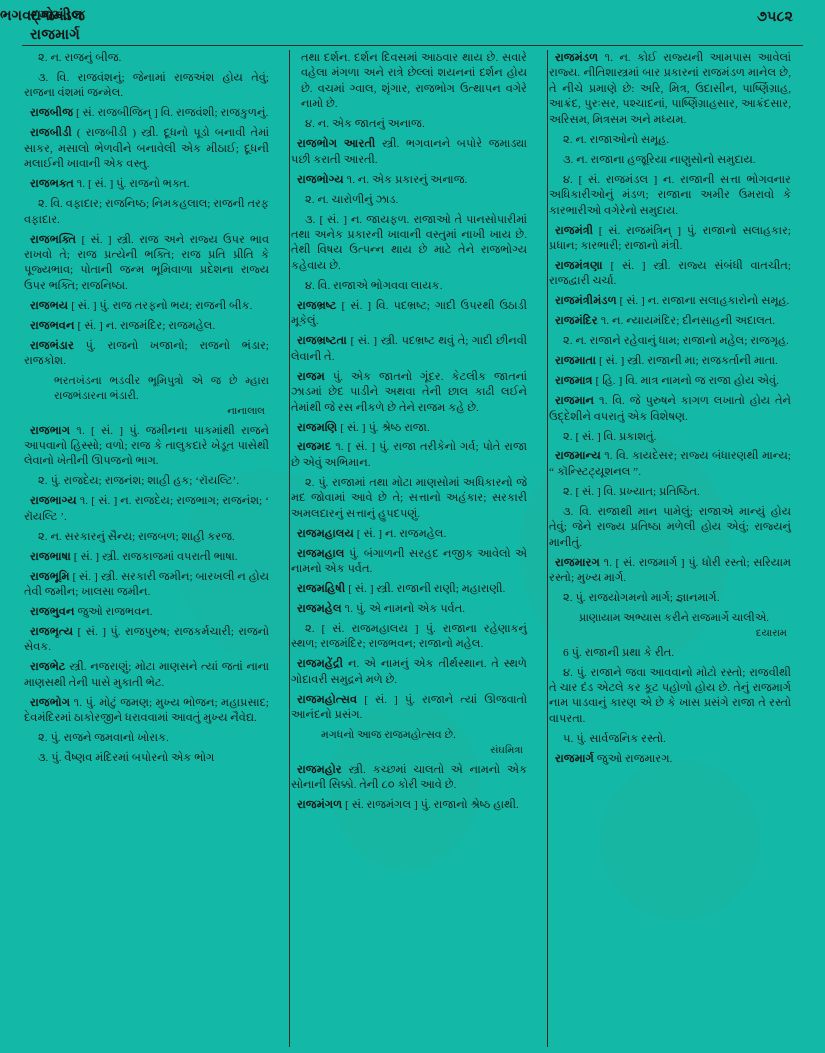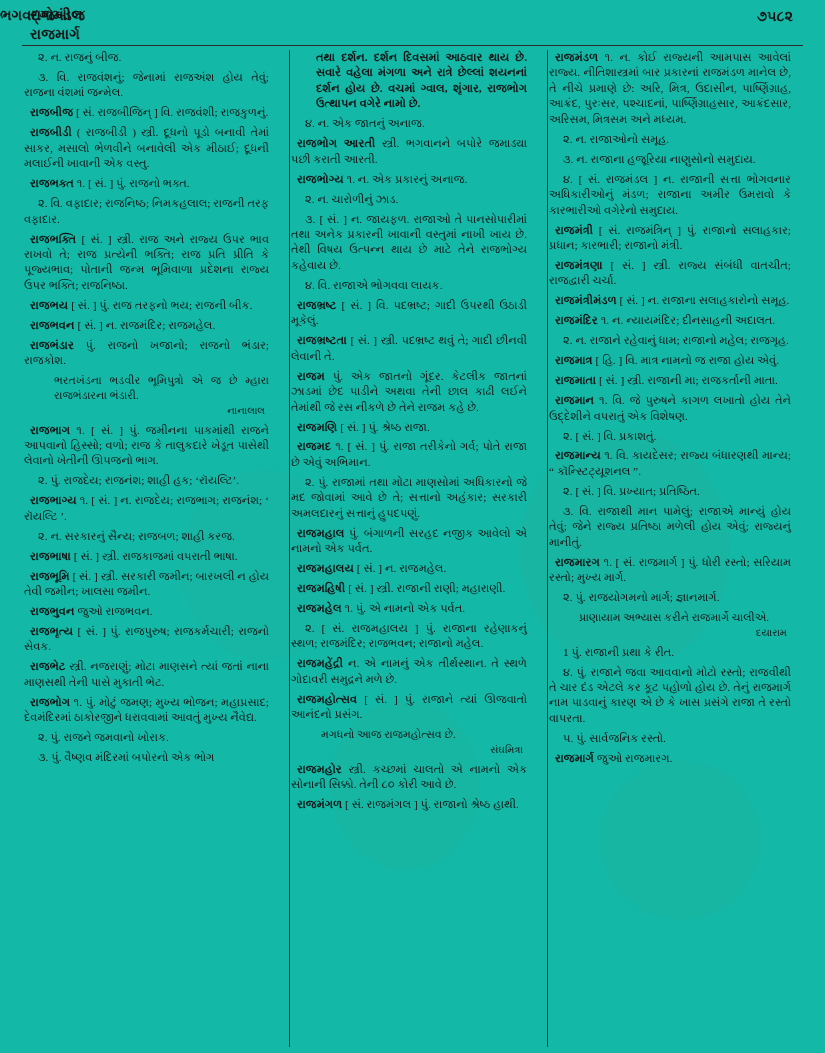--- a/index.html
+++ b/index.html
@@ -105,22 +105,21 @@
     margin: 0 0 4.5px 0;
     text-indent: 6px;
     text-align: justify;
     text-justify: inter-word;
   }
   .entry.sub {
     text-indent: 14px;
   }
   .entry.cont {
     text-indent: 0;
-    padding-left: 25px;
-    font-weight: bold;
+    padding-left: 10px;
   }
   .hw {
     font-weight: bold;
     letter-spacing: 0.1px;
   }
   .quote {
     margin: 2px 0 1px 0;
     padding-left: 30px;
     font-size: 11px;
     line-height: 1.35;
@@ -192,53 +191,53 @@
         <p class="entry"><span class="hw">રાજભોગ્ય</span><span> ૧. ન. એક પ્રકારનું અનાજ.</span></p>
         <p class="entry sub">૨. ન. ચારોળીનું ઝાડ.</p>
         <p class="entry sub">૩. [ સં. ] ન. જાયફળ. રાજાઓ તે પાનસોપારીમાં તથા અનેક પ્રકારની ખાવાની વસ્તુમાં નાખી ખાય છે. તેથી વિષય ઉત્પન્ન થાય છે માટે તેને રાજભોગ્ય કહેવાય છે.</p>
         <p class="entry sub">૪. વિ. રાજાએ ભોગવવા લાયક.</p>
         <p class="entry"><span class="hw">રાજભ્રષ્ટ</span><span> [ સં. ] વિ. પદભ્રષ્ટ; ગાદી ઉપરથી ઉઠાડી મૂકેલું.</span></p>
         <p class="entry"><span class="hw">રાજભ્રષ્ટતા</span><span> [ સં. ] સ્ત્રી. પદભ્રષ્ટ થવું તે; ગાદી છીનવી લેવાની તે.</span></p>
         <p class="entry"><span class="hw">રાજમ</span><span> પું. એક જાતનો ગૂંદર. કેટલીક જાતનાં ઝાડમાં છેદ પાડીને અથવા તેની છાલ કાઢી લઈને તેમાંથી જે રસ નીકળે છે તેને રાજમ કહે છે.</span></p>
         <p class="entry"><span class="hw">રાજમણિ</span><span> [ સં. ] પું. શ્રેષ્ઠ રાજા.</span></p>
         <p class="entry"><span class="hw">રાજમદ</span><span> ૧. [ સં. ] પું. રાજા તરીકેનો ગર્વ; પોતે રાજા છે એવું અભિમાન.</span></p>
         <p class="entry sub">૨. પું. રાજામાં તથા મોટા માણસોમાં અધિકારનો જે મદ જોવામાં આવે છે તે; સત્તાનો અહંકાર; સરકારી અમલદારનું સત્તાનું હુપદપણું.</p>
+        <p class="entry"><span class="hw">રાજમહાલય</span><span> [ સં. ] ન. રાજમહેલ.</span></p>
         <p class="entry"><span class="hw">રાજમહાલ</span><span> પું. બંગાળની સરહદ નજીક આવેલો એ નામનો એક પર્વત.</span></p>
-        <p class="entry"><span class="hw">રાજમહાલય</span><span> [ સં. ] ન. રાજમહેલ.</span></p>
         <p class="entry"><span class="hw">રાજમહિષી</span><span> [ સં. ] સ્ત્રી. રાજાની રાણી; મહારાણી.</span></p>
         <p class="entry"><span class="hw">રાજમહેલ</span><span> ૧. પું. એ નામનો એક પર્વત.</span></p>
         <p class="entry sub">૨. [ સં. રાજમહાલય ] પું. રાજાના રહેણાકનું સ્થળ; રાજમંદિર; રાજભવન; રાજાનો મહેલ.</p>
         <p class="entry"><span class="hw">રાજમહેંદ્રી</span><span> ન. એ નામનું એક તીર્થસ્થાન. તે સ્થળે ગોદાવરી સમુદ્રને મળે છે.</span></p>
         <p class="entry"><span class="hw">રાજમહોત્સવ</span><span> [ સં. ] પું. રાજાને ત્યાં ઊજવાતો આનંદનો પ્રસંગ.</span></p>
         <p class="quote">મગધનો આજ રાજમહોત્સવ છે.</p>
         <p class="cite">સંઘમિત્રા</p>
         <p class="entry"><span class="hw">રાજમહોર</span><span> સ્ત્રી. કચ્છમાં ચાલતો એ નામનો એક સોનાની સિક્કો. તેની ૮૦ કોરી આવે છે.</span></p>
         <p class="entry"><span class="hw">રાજમંગળ</span><span> [ સં. રાજમંગલ ] પું. રાજાનો શ્રેષ્ઠ હાથી.</span></p>
       </div>
     <div class="col col-3">
         <p class="entry"><span class="hw">રાજમંડળ</span><span> ૧. ન. કોઈ રાજ્યની આમપાસ આવેલાં રાજ્ય. નીતિશાસ્ત્રમાં બાર પ્રકારનાં રાજમંડળ માનેલ છે, તે નીચે પ્રમાણે છે: અરિ, મિત્ર, ઉદાસીન, પાર્ષ્ણિગ્રાહ, આક્રંદ, પુરઃસર, પશ્ચાદનાં, પાર્ષ્ણિગ્રાહસાર, આક્રંદસાર, અરિસમ, મિત્રસમ અને મધ્યમ.</span></p>
         <p class="entry sub">૨. ન. રાજાઓનો સમૂહ.</p>
         <p class="entry sub">૩. ન. રાજાના હજૂરિયા નાણુસોનો સમુદાય.</p>
         <p class="entry sub">૪. [ સં. રાજમંડલ ] ન. રાજાની સત્તા ભોગવનાર અધિકારીઓનું મંડળ; રાજાના અમીર ઉમરાવો કે કારભારીઓ વગેરેનો સમુદાય.</p>
         <p class="entry"><span class="hw">રાજમંત્રી</span><span> [ સં. રાજમંત્રિન્ ] પું. રાજાનો સલાહકાર; પ્રધાન; કારભારી; રાજાનો મંત્રી.</span></p>
         <p class="entry"><span class="hw">રાજમંત્રણા</span><span> [ સં. ] સ્ત્રી. રાજ્ય સંબંધી વાતચીત; રાજદ્વારી ચર્ચા.</span></p>
         <p class="entry"><span class="hw">રાજમંત્રીમંડળ</span><span> [ સં. ] ન. રાજાના સલાહકારોનો સમૂહ.</span></p>
         <p class="entry"><span class="hw">રાજમંદિર</span><span> ૧. ન. ન્યાયમંદિર; દીનસાહની અદાલત.</span></p>
         <p class="entry sub">૨. ન. રાજાને રહેવાનું ધામ; રાજાનો મહેલ; રાજગૃહ.</p>
+        <p class="entry"><span class="hw">રાજમાતા</span><span> [ સં. ] સ્ત્રી. રાજાની મા; રાજકર્તાની માતા.</span></p>
         <p class="entry"><span class="hw">રાજમાત્ર</span><span> [ હિ. ] વિ. માત્ર નામનો જ રાજા હોય એવું.</span></p>
-        <p class="entry"><span class="hw">રાજમાતા</span><span> [ સં. ] સ્ત્રી. રાજાની મા; રાજકર્તાની માતા.</span></p>
         <p class="entry"><span class="hw">રાજમાન</span><span> ૧. વિ. જે પુરુષને કાગળ લખાતો હોય તેને ઉદ્દેશીને વપરાતું એક વિશેષણ.</span></p>
         <p class="entry sub">૨. [ સં. ] વિ. પ્રકાશતું.</p>
         <p class="entry"><span class="hw">રાજમાન્ય</span><span> ૧. વિ. કાયદેસર; રાજ્ય બંધારણથી માન્ય; “ કૉન્સ્ટિટ્યૂશનલ ”.</span></p>
         <p class="entry sub">૨. [ સં. ] વિ. પ્રખ્યાત; પ્રતિષ્ઠિત.</p>
         <p class="entry sub">૩. વિ. રાજાથી માન પામેલું; રાજાએ માન્યું હોય તેવું; જેને રાજ્ય પ્રતિષ્ઠા મળેલી હોય એવું; રાજ્યનું માનીતું.</p>
         <p class="entry"><span class="hw">રાજમારગ</span><span> ૧. [ સં. રાજમાર્ગ ] પું. ધોરી રસ્તો; સરિયામ રસ્તો; મુખ્ય માર્ગ.</span></p>
         <p class="entry sub">૨. પું. રાજયોગમનો માર્ગ; જ્ઞાનમાર્ગ.</p>
         <p class="quote">પ્રાણાયામ અભ્યાસ કરીને રાજમાર્ગે ચાલીએ.</p>
         <p class="cite">દયારામ</p>
-        <p class="entry sub">1 પું. રાજાની પ્રથા કે રીત.</p>
+        <p class="entry sub">6 પું. રાજાની પ્રથા કે રીત.</p>
         <p class="entry sub">૪. પું. રાજાને જવા આવવાનો મોટો રસ્તો; રાજવીથી તે ચાર દંડ એટલે કર કૂટ પહોળો હોય છે. તેનું રાજમાર્ગ નામ પાડવાનું કારણ એ છે કે ખાસ પ્રસંગે રાજા તે રસ્તો વાપરતા.</p>
         <p class="entry sub">૫. પું. સાર્વજનિક રસ્તો.</p>
         <p class="entry"><span class="hw">રાજમાર્ગ</span><span> જુઓ રાજમારગ.</span></p>
       </div>
   </div>
 
 </div>
 
 </body></html>

